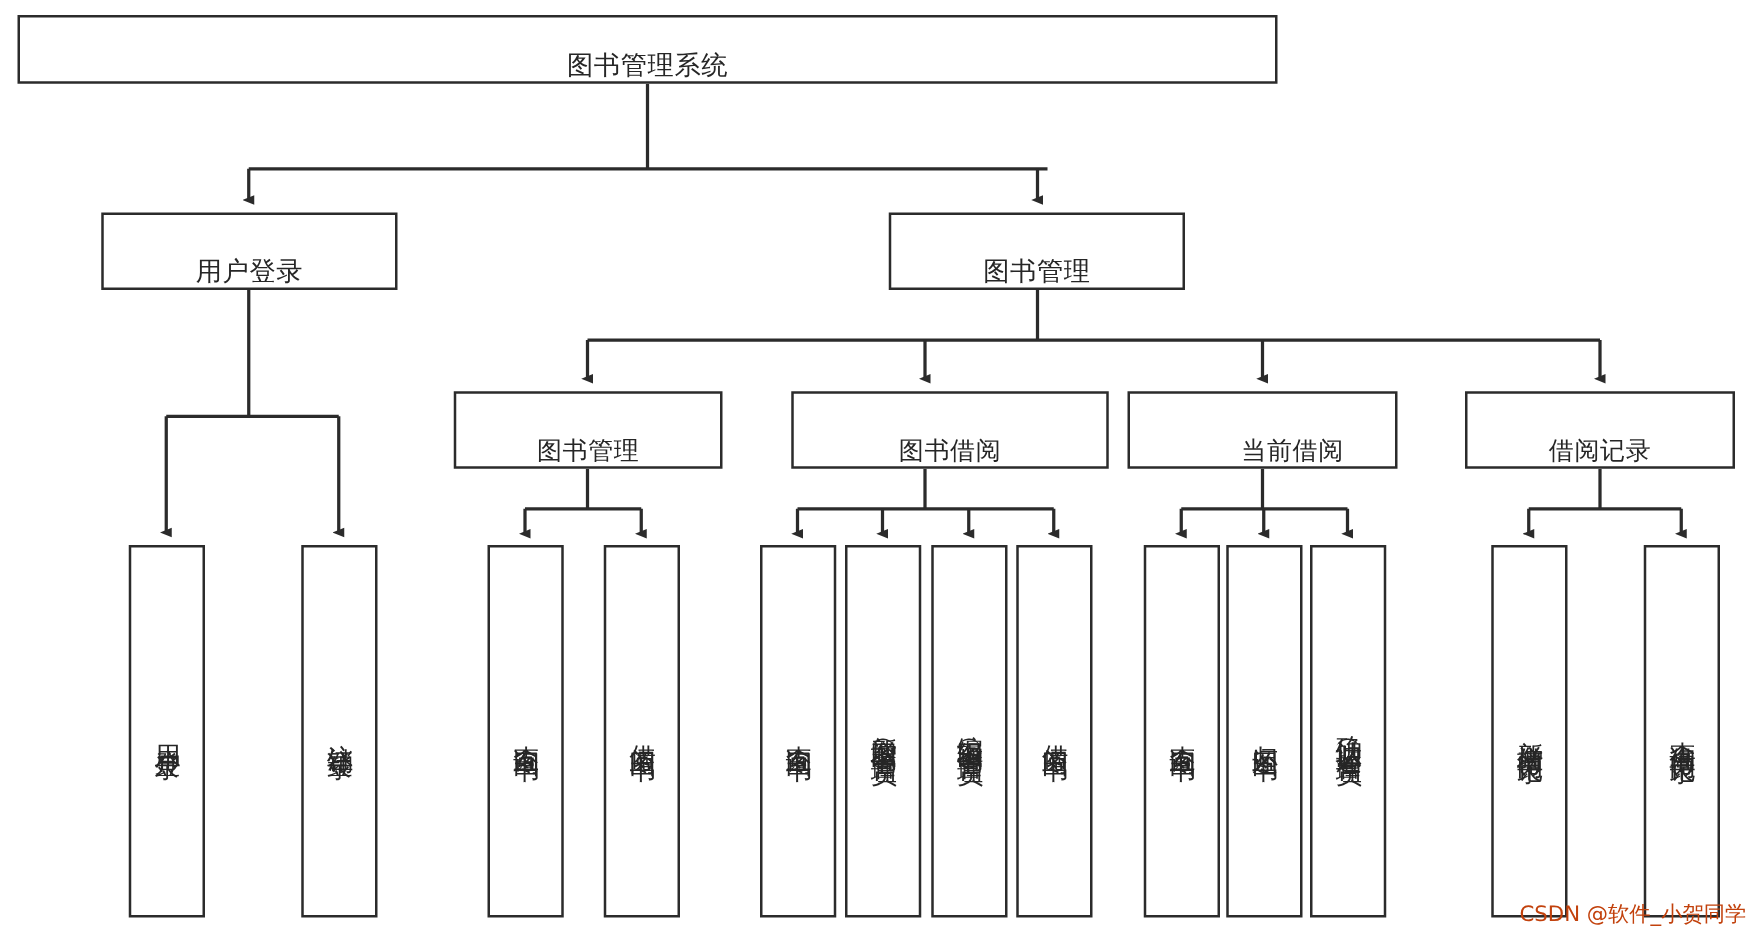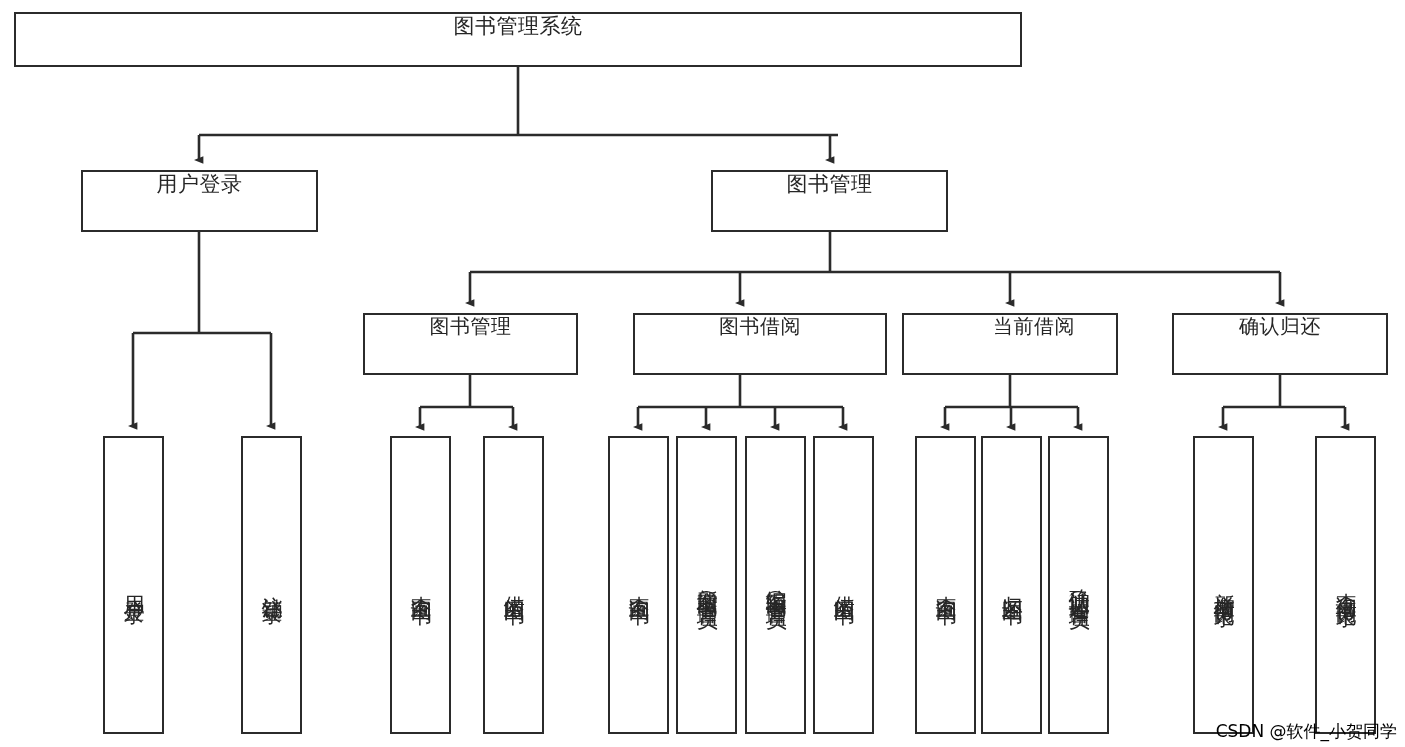--- a/index.html
+++ b/index.html
@@ -26,21 +26,21 @@
     width: 1405px;
     height: 747px;
     pointer-events: none;
   }
   .node {
     position: absolute;
     box-sizing: border-box;
     background: #ffffff;
     border: 2px solid #2b2b2b;
     display: flex;
-    align-items: flex-start;
+    align-items: flex-end;
     justify-content: center;
     z-index: 2;
   }
   .node-label {
     display: block;
     text-align: center;
     color: #262626;
     line-height: 1.18;
     letter-spacing: 0.5px;
   }
@@ -59,21 +59,21 @@
     line-height: 1.30;
     letter-spacing: 3px;
     white-space: nowrap;
     max-height: 100%;
   }
   #watermark {
     position: absolute;
     right: 8px;
     bottom: 4px;
     font-size: 17px;
-    color: #000000;
+    color: #c2410c;
     white-space: nowrap;
     z-index: 5;
     font-family: "DejaVu Sans", "Liberation Sans", sans-serif;
   }
 </style>
 </head>
 <body>
 
 <div id="diagram-root">
 
@@ -141,21 +141,21 @@
   <div class="node level3" style="left:363px; top:313px; width:215px; height:62px;">
     <span class="node-label">图书管理</span>
   </div>
   <div class="node level3" style="left:633px; top:313px; width:254px; height:62px;">
     <span class="node-label">图书借阅</span>
   </div>
   <div class="node level3" style="left:902px; top:313px; width:216px; height:62px;padding-left:48px;">
     <span class="node-label">当前借阅</span>
   </div>
   <div class="node level3" style="left:1172px; top:313px; width:216px; height:62px;">
-    <span class="node-label">确认归还</span>
+    <span class="node-label">借阅记录</span>
   </div>
 
   <div class="node leaf" style="left:103px; top:436px; width:61px; height:298px;">
     <span class="node-label">用户登录</span>
   </div>
   <div class="node leaf" style="left:241px; top:436px; width:61px; height:298px;">
     <span class="node-label">注销登录</span>
   </div>
 
   <div class="node leaf" style="left:390px; top:436px; width:61px; height:298px;">

